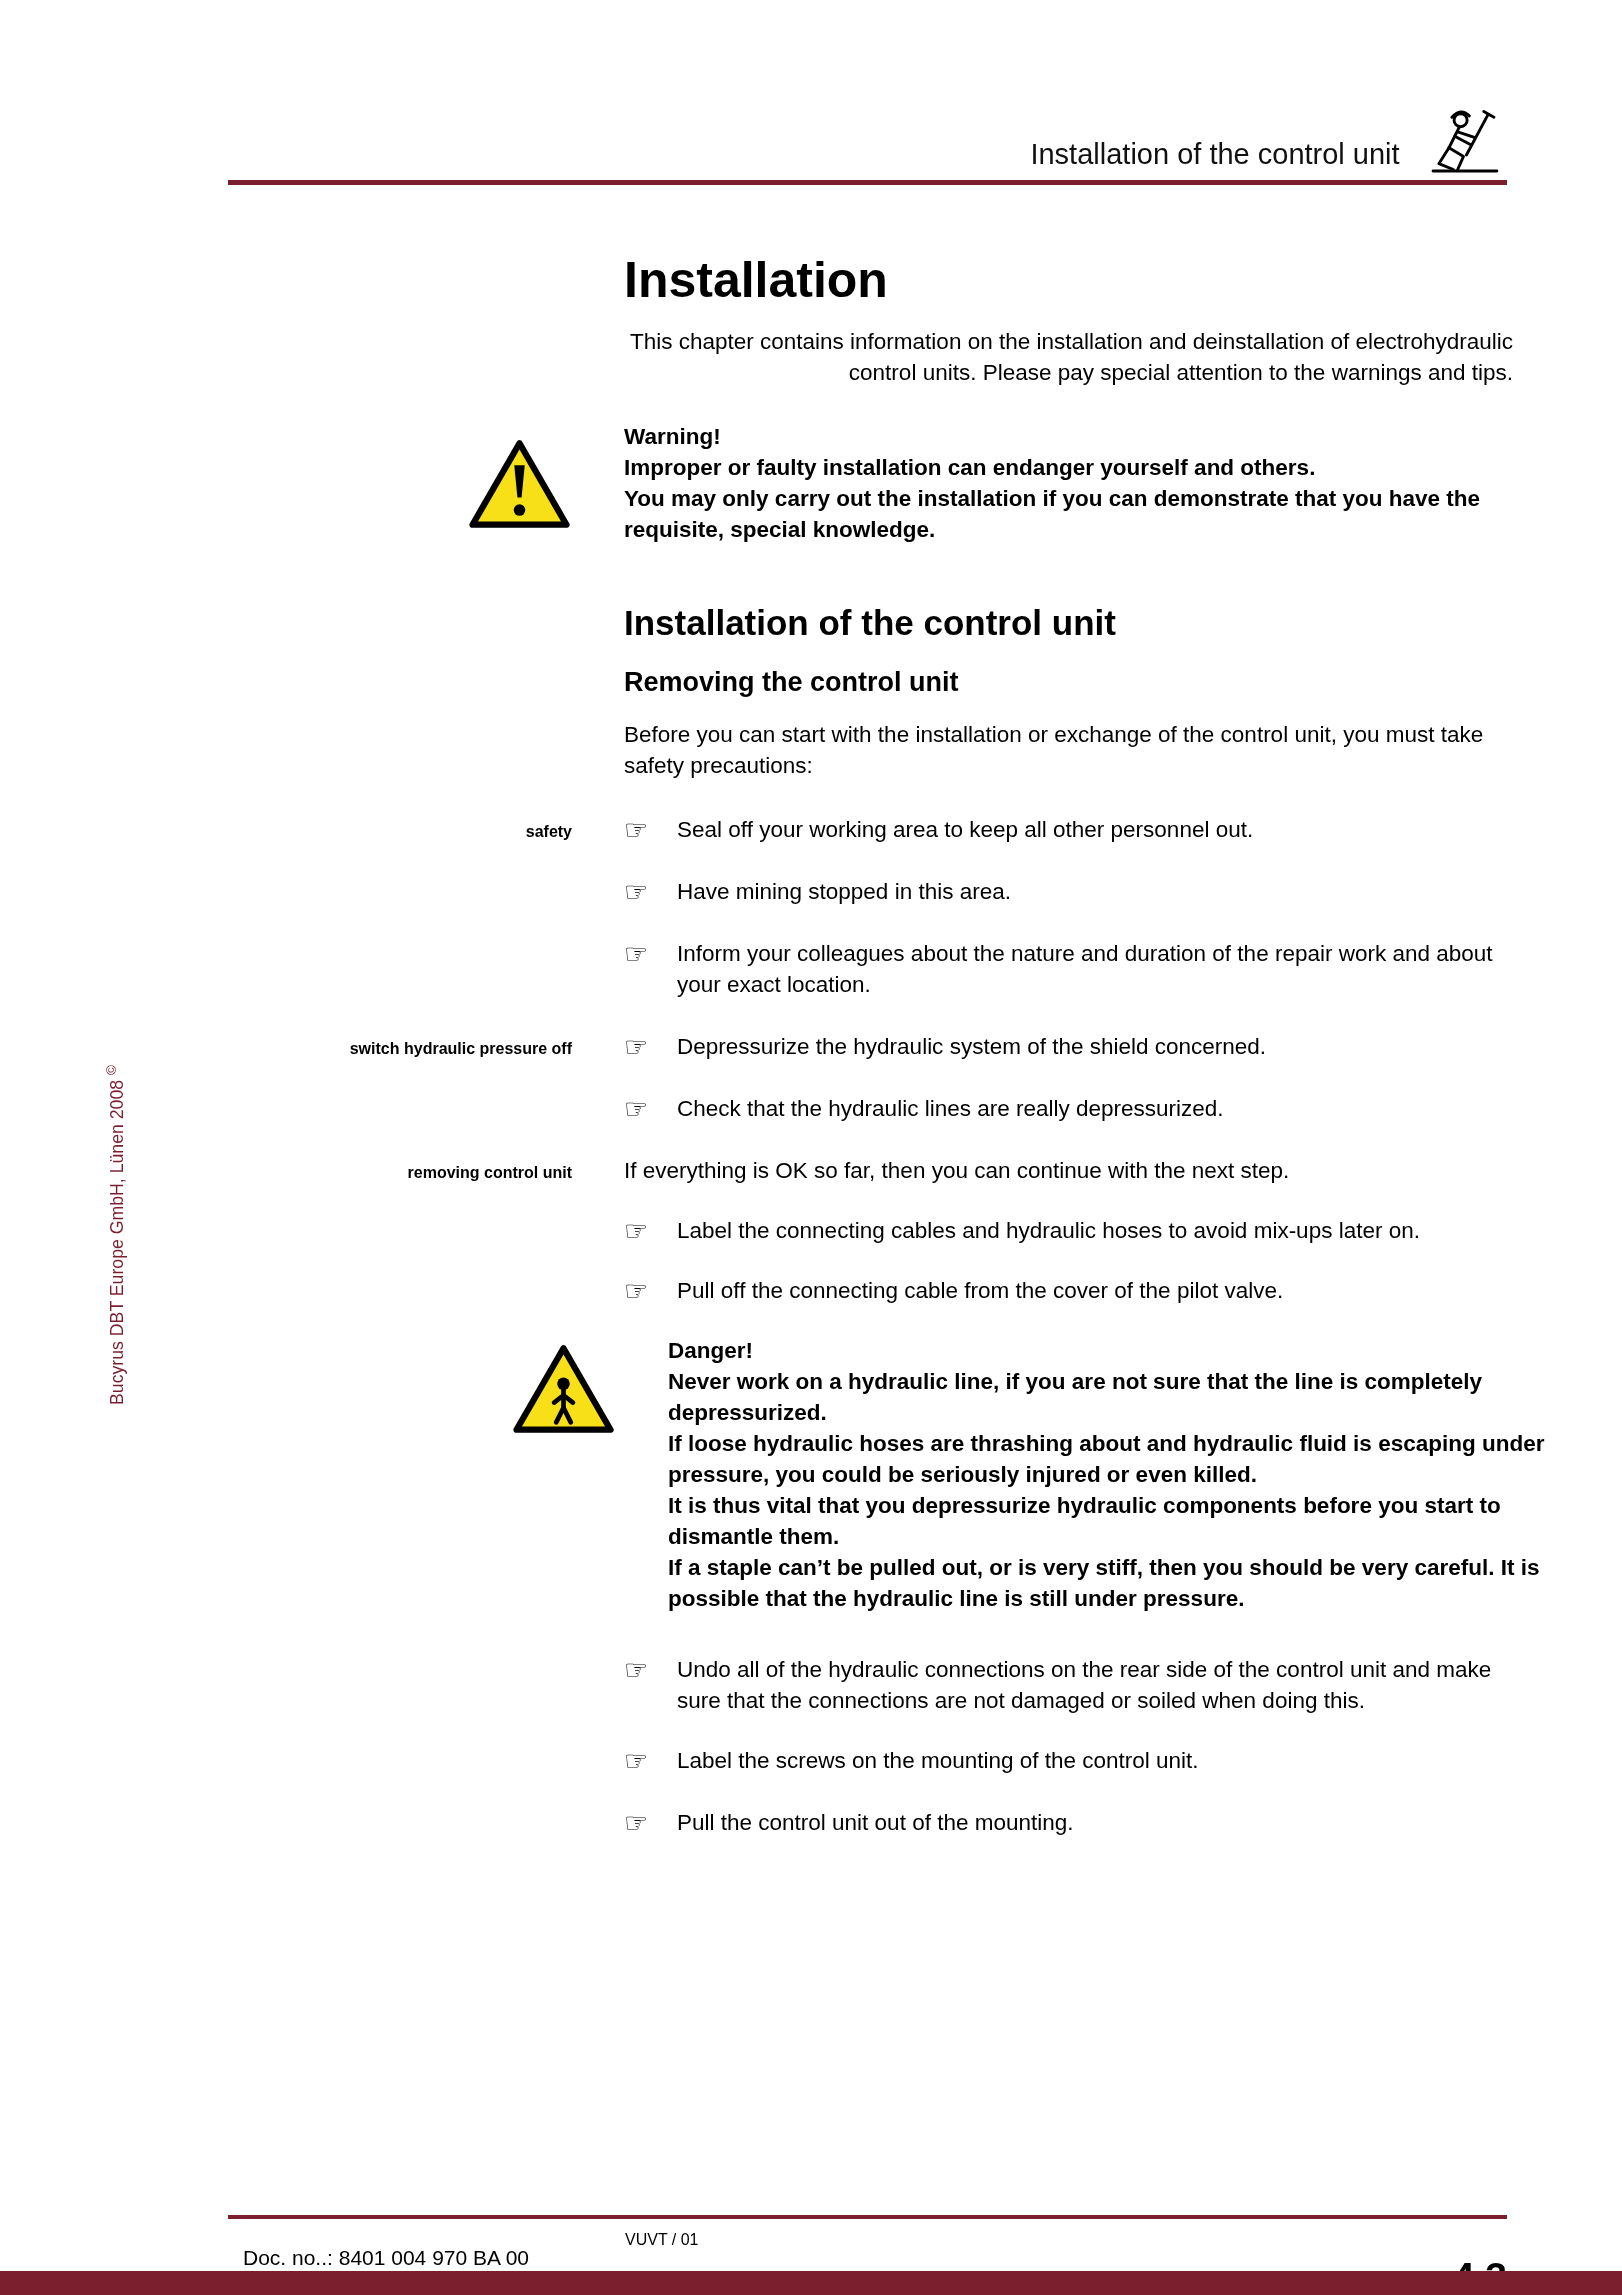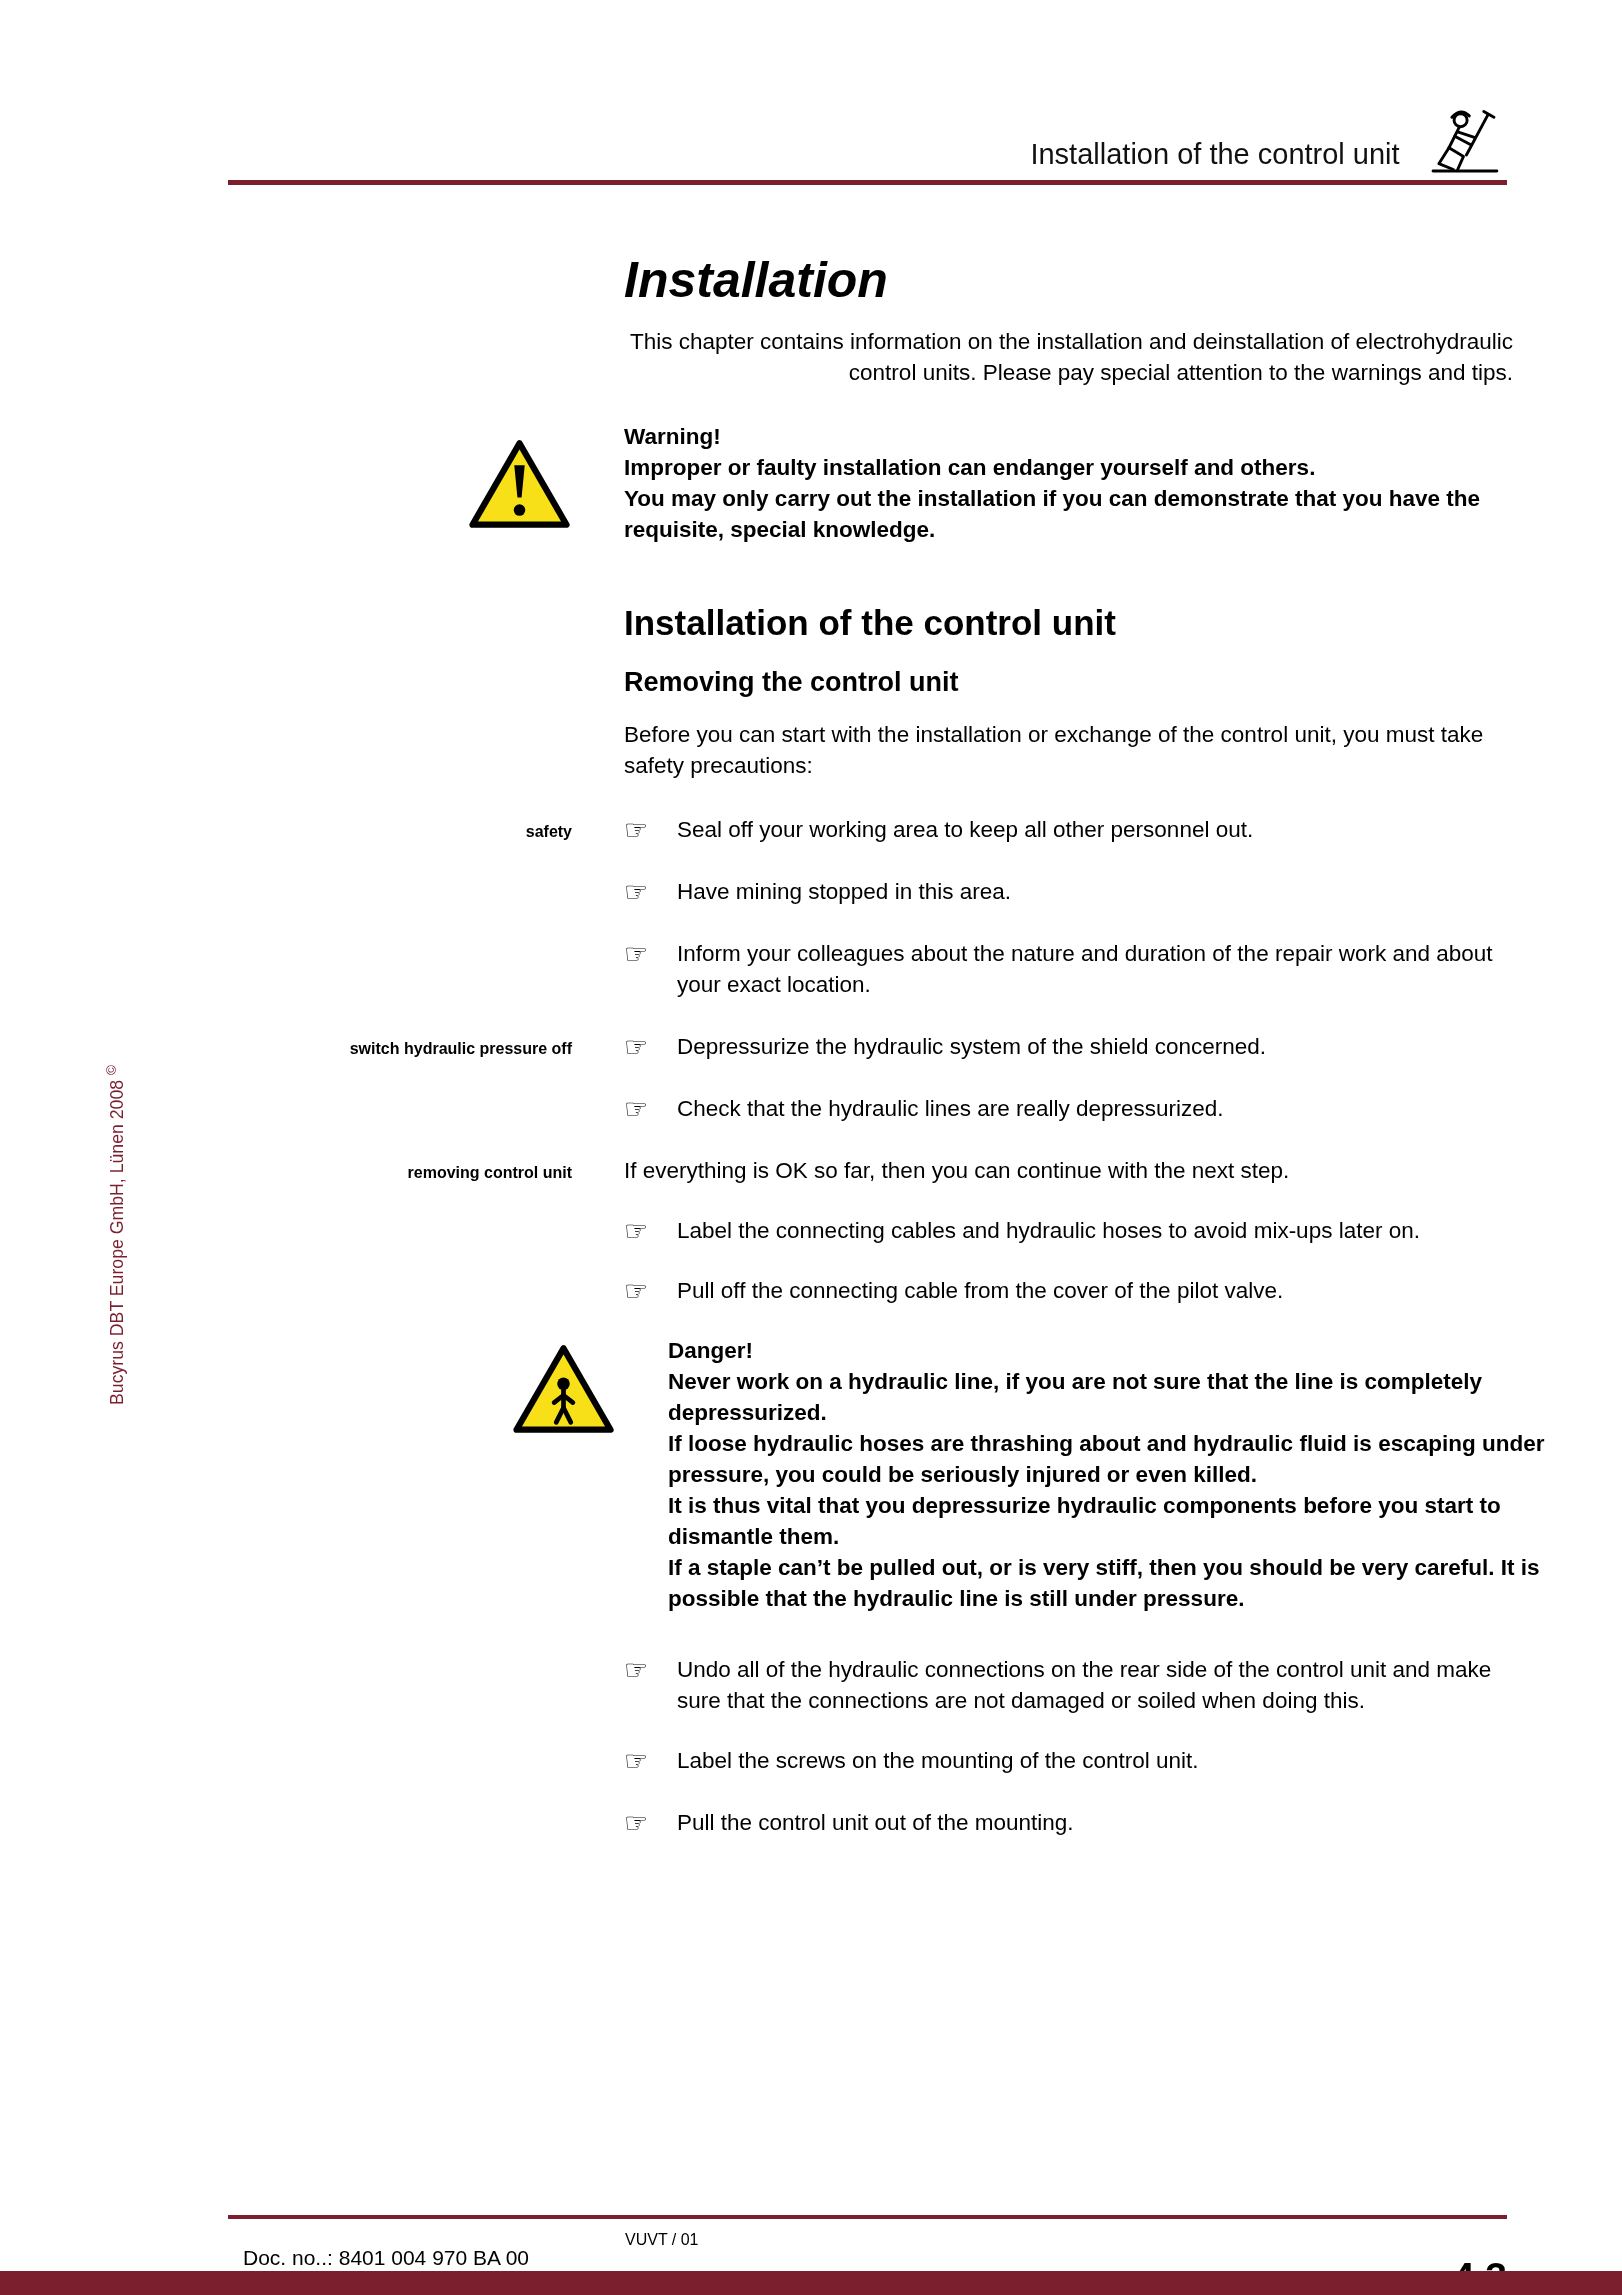--- a/index.html
+++ b/index.html
@@ -21,21 +21,21 @@
   .miner-icon{display:inline-block;width:87px;height:85px;margin-bottom:-2.7px;}
   .miner-icon svg{width:87px;height:85px;}
   .header-rule{height:4.8px;background:var(--accent);}
 
   
   main{position:absolute;left:0;top:189px;width:1513px;}
   .row{display:grid;grid-template-columns:624px 889px;}
   .label-cell{text-align:right;padding-right:52px;font-weight:bold;font-size:16px;line-height:24.5px;padding-top:5.5px;color:#000;}
   .content-cell{font-size:22.5px;line-height:31px;}
 
-  h1{font-size:50px;line-height:56px;font-weight:bold;margin-top:63px;letter-spacing:0;font-style:italic;}
+  h1{font-size:50px;line-height:56px;font-weight:bold;margin-top:63px;letter-spacing:0;}
   .intro{margin-top:17.7px;text-align:right;}
   .warning-row{margin-top:33px;}
   .bold-text p{font-weight:bold;}
   .tri-icon{display:inline-block;width:105px;height:94px;}
   .tri-icon svg{width:105px;height:94px;}
   .warning-row .label-cell{padding-top:16.4px;}
   .danger-row{margin-top:29px;padding-left:44px;}
   .danger-row .label-cell{padding-top:6.8px;}
 
   h2{font-size:35px;line-height:41px;font-weight:bold;margin-top:57px;}

